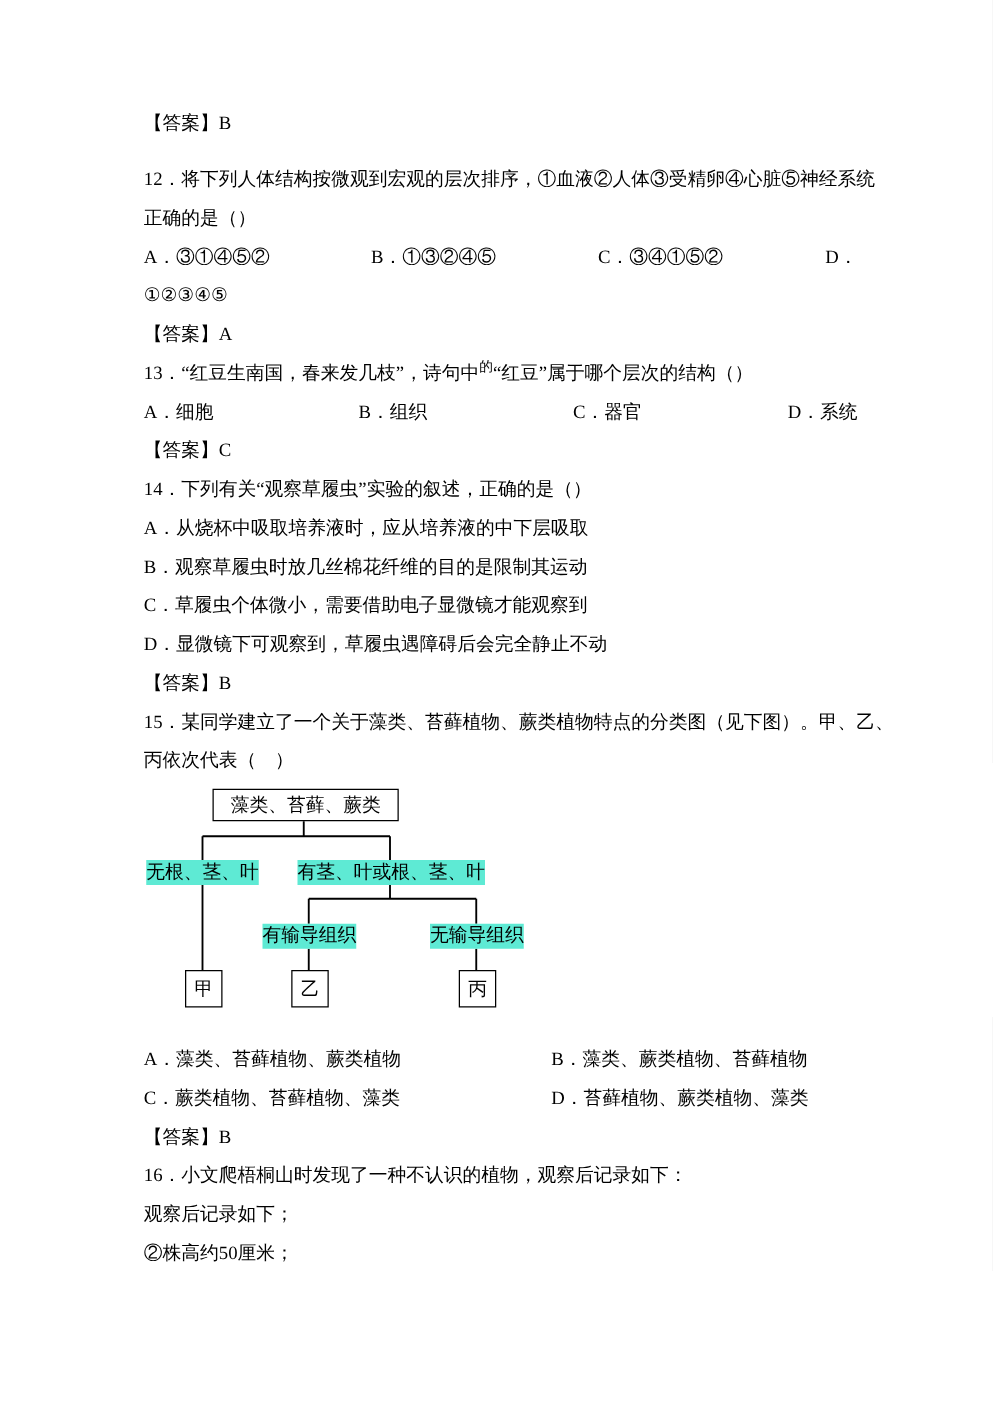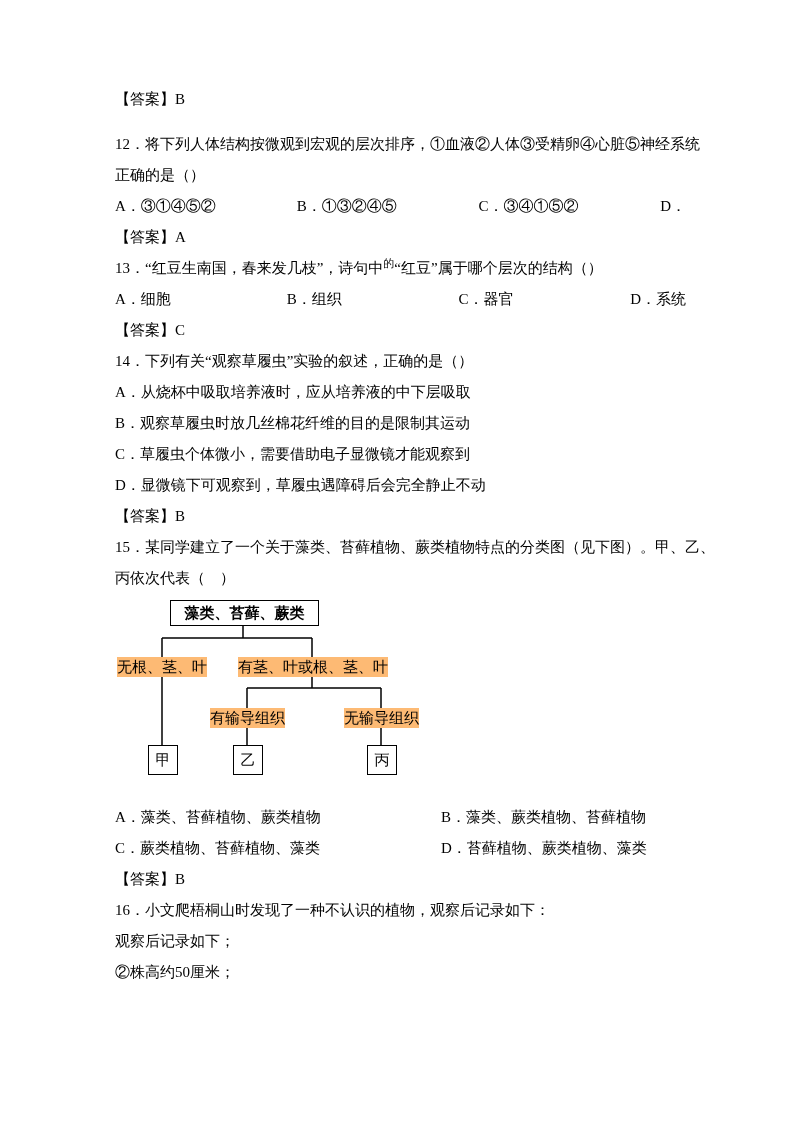--- a/index.html
+++ b/index.html
@@ -16,25 +16,25 @@
   .opt-row .opt{width:165px;flex:0 0 165px;}
   .opt-row .opt:last-child{width:auto;flex:0 0 auto;}
   .opt-grid-row{display:flex;line-height:31px;}
   .opt-grid-row .opt{width:326px;flex:0 0 326px;}
   .opt-grid-row .opt:last-child{width:auto;flex:0 0 auto;}
   sup.raised{font-size:11px;vertical-align:super;line-height:0;}
 
   
   .diagram{position:relative;width:430px;height:188px;margin:6px 0 14px 0;}
   .diagram svg{position:absolute;left:0;top:0;}
-  .dg-label{position:absolute;line-height:20px;white-space:nowrap;background:#fdba74;}
+  .dg-label{position:absolute;line-height:20px;white-space:nowrap;background:#5eead4;}
   .dg-root{
     position:absolute;left:55px;top:0;width:147px;height:24px;
     border:1.5px solid #000;display:flex;align-items:center;justify-content:center;
-    font-weight:bold;background:#fff;
+    font-weight:normal;background:#fff;
   }
   .dg-box{
     position:absolute;top:145px;width:28px;height:28px;border:1.5px solid #000;
     display:flex;align-items:center;justify-content:center;background:#fff;
   }
 </style>
 </head>
 <body>
 
 <div class="page">
@@ -42,20 +42,21 @@
   <div class="ln">【答案】B</div>
 
   <div class="ln gap-top">12．将下列人体结构按微观到宏观的层次排序，①血液②人体③受精卵④心脏⑤神经系统</div>
   <div class="ln">正确的是（）</div>
   <div class="opt-row">
     <span class="opt">A．③①④⑤②</span>
     <span class="opt">B．①③②④⑤</span>
     <span class="opt">C．③④①⑤②</span>
     <span class="opt">D．</span>
   </div>
+  <div class="ln">①②③④⑤</div>
   <div class="ln">【答案】A</div>
 
   <div class="ln"><span>13．“红豆生南国，春来发几枝”，诗句中</span><sup class="raised">的</sup><span>“红豆”属于哪个层次的结构（）</span></div>
   <div class="opt-row">
     <span class="opt">A．细胞</span>
     <span class="opt">B．组织</span>
     <span class="opt">C．器官</span>
     <span class="opt">D．系统</span>
   </div>
   <div class="ln">【答案】C</div>

